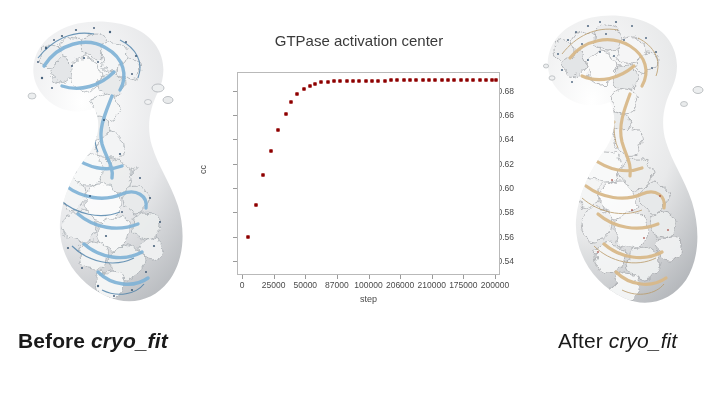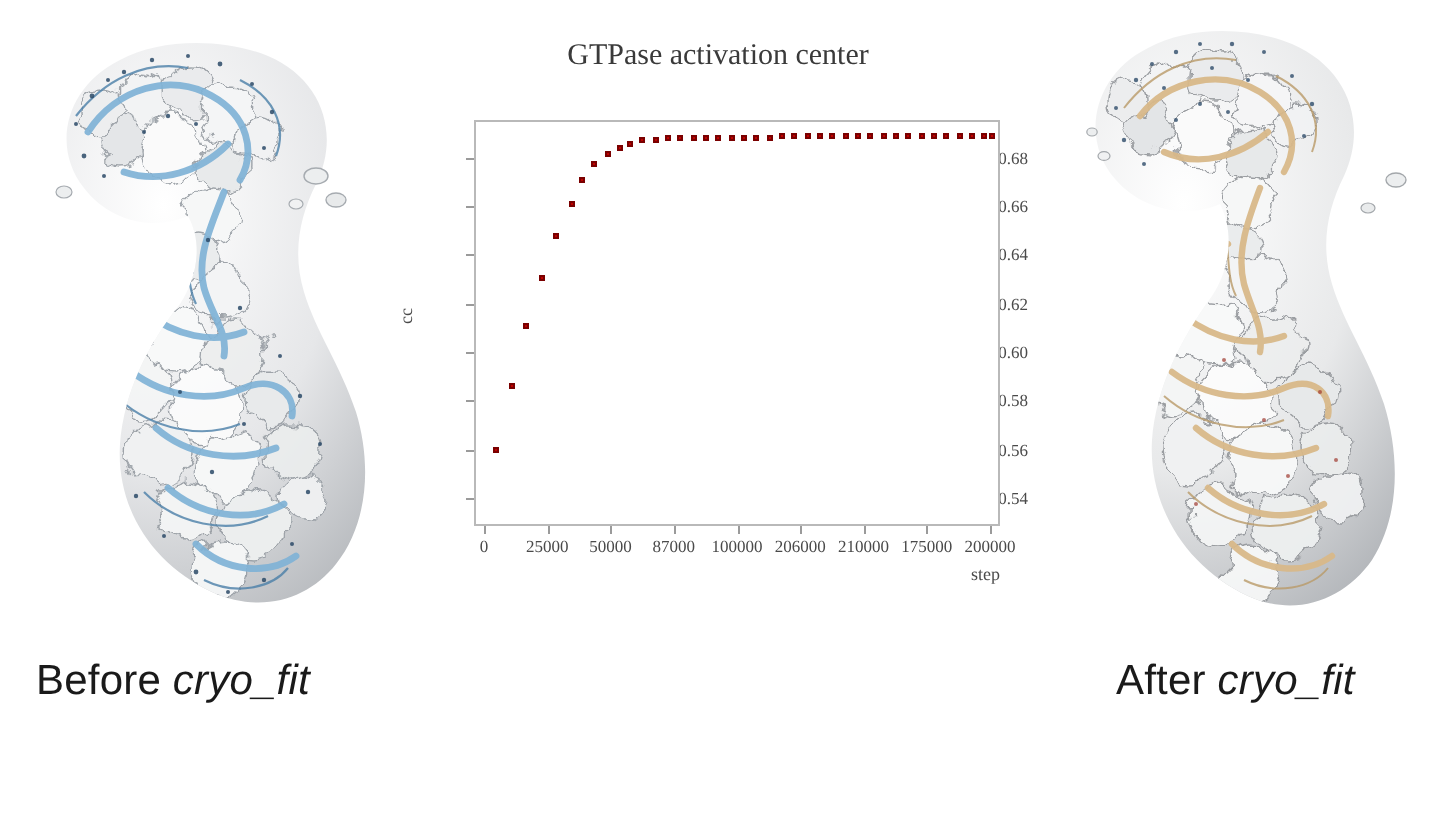--- a/index.html
+++ b/index.html
@@ -29,33 +29,32 @@
 
   
   .caption {
     position: absolute;
     font-size: 21px;
     color: #1a1a1a;
     line-height: 1.38;
     letter-spacing: 0.1px;
     white-space: nowrap;
   }
-  #caption-before { left: 18px; top: 327px; }
+  #caption-before { left: 18px; top: 327px; font-weight: bold; }
   #caption-after  { left: 532px; top: 327px; margin-left: 26px; }
   .caption .ital { font-style: italic; }
   .caption .line2 { display: block; }
 
   
   #chart-panel {
     position: absolute;
     left: 204px;
-    top: 8px;
+    top: 20px;
     width: 310px;
     height: 290px;
-    font-family: Liberation Serif, serif;
   }
   #chart-title {
     position: absolute;
     left: 0;
     top: 12px;
     width: 310px;
     text-align: center;
     font-size: 15px;
     color: #3a3a3a;
   }
@@ -98,21 +97,21 @@
     top: 0;
     width: 1px;
     height: 4px;
     background: #9a9a9a;
   }
   #xaxis-label {
     position: absolute;
     left: 33px;
     width: 263px;
     top: 274px;
-    text-align: right;
+    text-align: center;
     font-size: 9px;
     color: #4a4a4a;
   }
   #yaxis-label {
     position: absolute;
     left: -6px;
     top: 154px;
     font-size: 9px;
     color: #4a4a4a;
     transform: rotate(-90deg);

